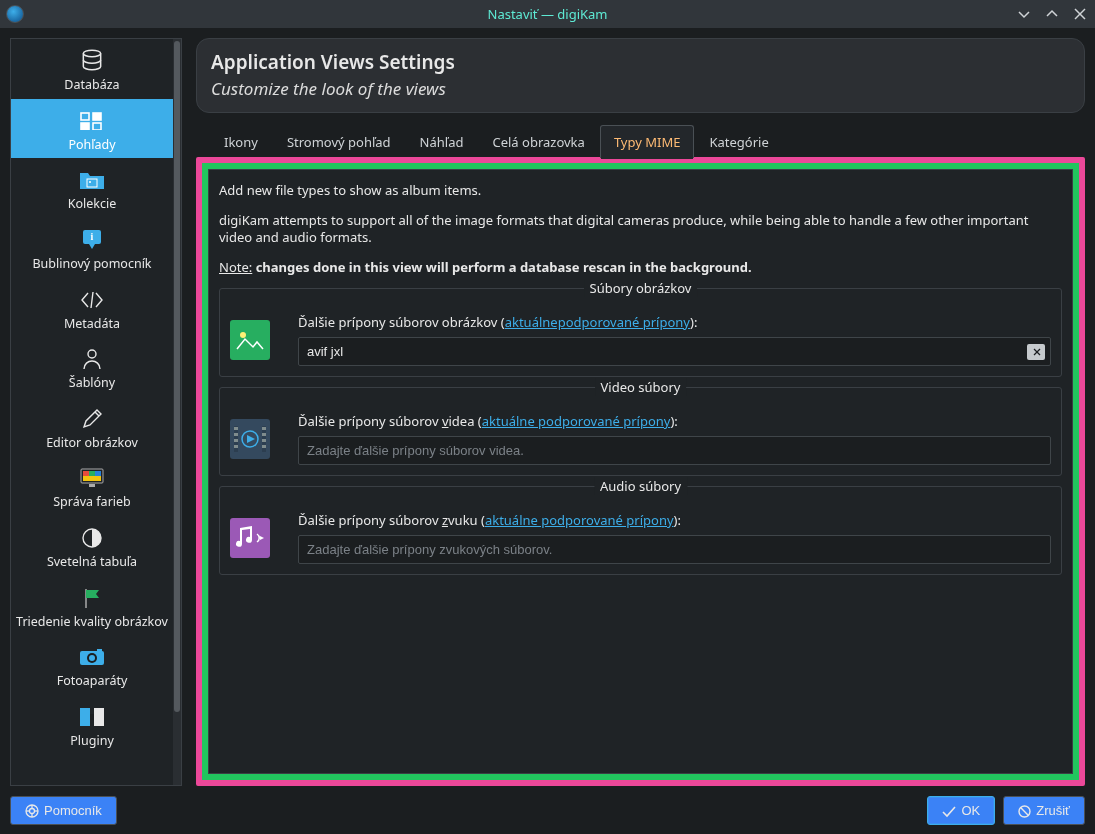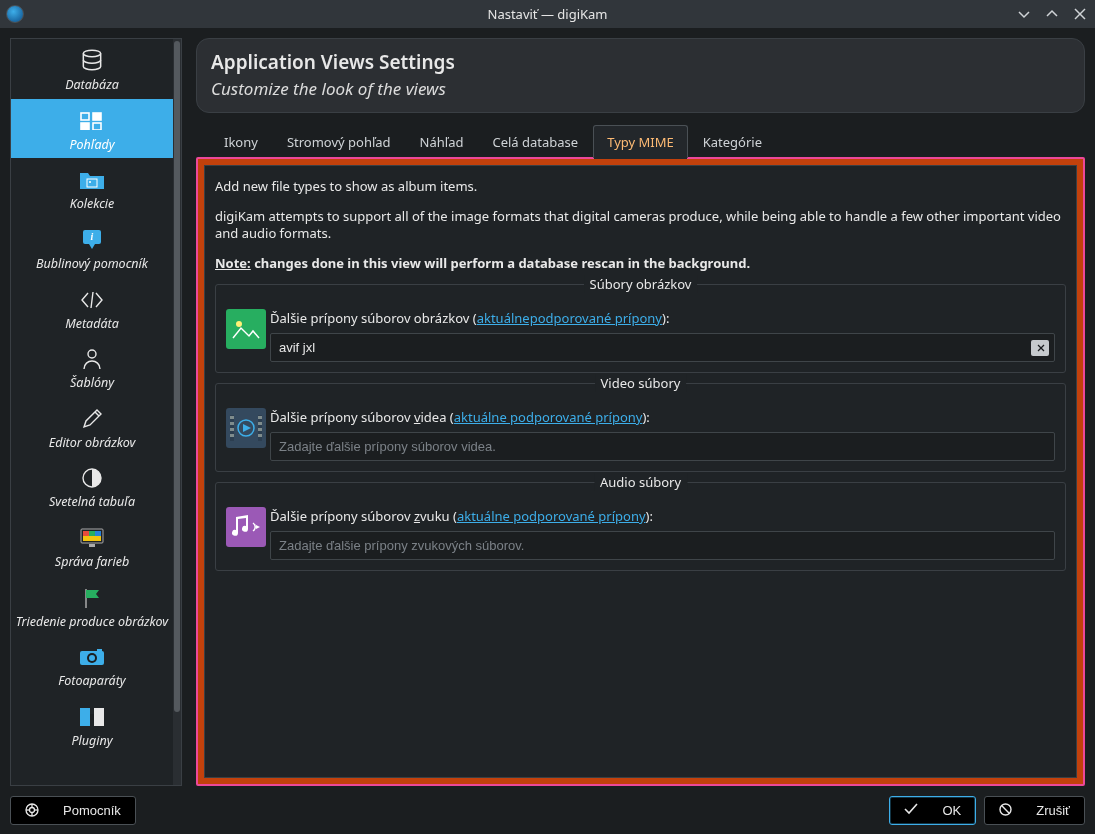--- a/index.html
+++ b/index.html
@@ -26,21 +26,21 @@
   .titlebar .app-icon {
     width: 18px; height: 18px;
     border-radius: 50%;
     background: radial-gradient(circle at 40% 35%, #3daee9 0%, #1b6aa5 70%);
     border: 1px solid #4a5258;
   }
   .titlebar .title {
     position: absolute;
     left: 50%; transform: translateX(-50%);
     font-size: 13px;
-    color: #e5e5e5;
+    color: #5eead4;
   }
   .titlebar .win-controls {
     margin-left: auto;
     display: flex;
     gap: 10px;
     align-items: center;
   }
   .win-btn {
     width: 18px; height: 18px;
     display: flex; align-items: center; justify-content: center;
@@ -57,21 +57,20 @@
     min-height: 0;
   }
 
   
   .sidebar-wrap {
     width: 172px;
     border: 1px solid #3a3f44;
     background: #1f2326;
     display: flex;
     position: relative;
-    font-style: italic;
   }
   .sidebar {
     flex: 1;
     overflow-y: auto;
     padding-bottom: 6px;
   }
   .sidebar-scrollbar {
     width: 8px;
     background: #2a2e32;
     position: relative;
@@ -159,39 +158,39 @@
     content: "";
     position: absolute;
     left: 0; right: 0;
     bottom: -1px;
     height: 2px;
     background: #23272b;
   }
 
   .tab-page {
     flex: 1;
-    border: 2px solid #ec4899;
-    background: #c2410c;
+    border: 6px solid #ec4899;
+    background: #22c55e;
     margin-top: -1px;
     border-radius: 2px;
     padding: 6px;
     min-height: 0;
     overflow: hidden;
   }
   .tab-inner {
     border: 1px solid #3a3f44;
     background: #1f2326;
     height: 100%;
     padding: 8px 10px 10px;
     overflow: auto;
   }
 
   .info-text p { margin: 4px 0 12px; line-height: 1.35; font-size: 13px; }
   .info-text .note-line { margin-top: 6px; }
-  .info-text .note-label { text-decoration: underline; font-weight: bold; }
+  .info-text .note-label { text-decoration: underline; font-weight: normal; }
   .info-text .note-rest { font-weight: bold; }
 
   .group {
     border: 1px solid #3a3f44;
     border-radius: 3px;
     padding: 24px 10px 10px;
     margin-top: 10px;
     position: relative;
   }
   .group-title {
@@ -199,22 +198,22 @@
     top: -1px;
     left: 50%;
     transform: translate(-50%, -50%);
     padding: 0 6px;
     font-size: 13px;
     color: #e8e8e8;
     background: #1f2326;
   }
   .group-row {
     display: flex;
-    align-items: flex-start;
-    gap: 4px;
+    align-items: center;
+    gap: 28px;
   }
   .group-icon {
     width: 40px; height: 40px;
     border-radius: 3px;
     flex-shrink: 0;
     display: flex; align-items: center; justify-content: center;
   }
   .grp-fields { flex: 1; }
   .grp-label {
     font-size: 13px;
@@ -250,28 +249,28 @@
 
   
   .footer {
     height: 48px;
     display: flex;
     align-items: center;
     padding: 0 10px;
     gap: 8px;
   }
   .btn {
-    background: #000000;
+    background: #3b82f6;
     border: 1px solid #4a5055;
     color: #e8e8e8;
     padding: 6px 14px;
     border-radius: 3px;
     display: inline-flex;
-    align-items: flex-start;
-    gap: 24px;
+    align-items: flex-end;
+    gap: 5px;
     cursor: default;
     font-size: 13px;
   }
   .btn.primary {
     border-color: #3daee9;
     box-shadow: inset 0 0 0 1px rgba(61,174,233,0.3);
   }
   .spacer { flex: 1; }
 
   
@@ -371,48 +370,48 @@
         <div class="icon">
           <svg width="24" height="24" viewBox="0 0 24 24" stroke-width="1.4">
               <path d="M4 20l2-6L17 3l4 4L10 18l-6 2z"></path>
               <line x1="15" y1="5" x2="19" y2="9"></line>
             </svg>
         </div>
         <div class="label">Editor obrázkov</div>
       </div>
       <div class="side-item">
         <div class="icon">
-          <svg width="22" height="22" viewBox="0 0 22 22" stroke-width="1.4">
-              <circle cx="11" cy="11" r="9"></circle>
-              <path d="M11 2a9 9 0 010 18z" fill="#e8e8e8" stroke="none"></path>
-            </svg>
-        </div>
-        <div class="label">Svetelná tabuľa</div>
-      </div>
-      <div class="side-item">
-        <div class="icon">
           <svg width="26" height="22" viewBox="0 0 26 22">
               <rect x="2" y="2" width="22" height="14" rx="1" fill="none" stroke="#aaa"></rect>
               <rect x="4" y="4" width="6" height="5" fill="#e74c3c" stroke="none"></rect>
               <rect x="10" y="4" width="6" height="5" fill="#27ae60" stroke="none"></rect>
               <rect x="16" y="4" width="6" height="5" fill="#2980d9" stroke="none"></rect>
               <rect x="4" y="9" width="18" height="5" fill="#f1c40f" stroke="none"></rect>
               <rect x="10" y="17" width="6" height="3" fill="#aaa" stroke="none"></rect>
             </svg>
         </div>
         <div class="label">Správa farieb</div>
       </div>
       <div class="side-item">
         <div class="icon">
+          <svg width="22" height="22" viewBox="0 0 22 22" stroke-width="1.4">
+              <circle cx="11" cy="11" r="9"></circle>
+              <path d="M11 2a9 9 0 010 18z" fill="#e8e8e8" stroke="none"></path>
+            </svg>
+        </div>
+        <div class="label">Svetelná tabuľa</div>
+      </div>
+      <div class="side-item">
+        <div class="icon">
           <svg width="22" height="22" viewBox="0 0 22 22">
               <line x1="5" y1="2" x2="5" y2="21" stroke="#aaa" stroke-width="1.5"></line>
               <path d="M5 3h13l-3 4 3 4H5z" fill="#27ae60" stroke="none"></path>
             </svg>
         </div>
-        <div class="label">Triedenie produce obrázkov</div>
+        <div class="label">Triedenie kvality obrázkov</div>
       </div>
       <div class="side-item">
         <div class="icon">
           <svg width="26" height="18" viewBox="0 0 26 18">
               <rect x="1" y="3" width="24" height="14" rx="2" fill="#3daee9" stroke="none"></rect>
               <circle cx="13" cy="10" r="5" fill="#1b1e20" stroke="none"></circle>
               <circle cx="13" cy="10" r="3" fill="#3daee9" stroke="none"></circle>
               <rect x="18" y="1" width="5" height="3" fill="#3daee9" stroke="none"></rect>
             </svg>
         </div>
@@ -437,21 +436,21 @@
   <div class="content">
     <div class="header-panel">
       <h1>Application Views Settings</h1>
       <div class="subtitle">Customize the look of the views</div>
     </div>
 
     <div class="tabbar">
       <div class="tab"><span>Ikony</span></div>
       <div class="tab"><span>Stromový pohľad</span></div>
       <div class="tab"><span>Náhľad</span></div>
-      <div class="tab"><span>Celá database</span></div>
+      <div class="tab"><span>Celá obrazovka</span></div>
       <div class="tab active"><span>Typy MIME</span></div>
       <div class="tab"><span>Kategórie</span></div>
     </div>
 
     <div class="tab-page">
       <div class="tab-inner">
         <div class="info-text">
           <p>Add new file types to show as album items.</p>
           <p>digiKam attempts to support all of the image formats that digital cameras produce, while being able to handle a few other important video and audio formats.</p>
           <p class="note-line">

